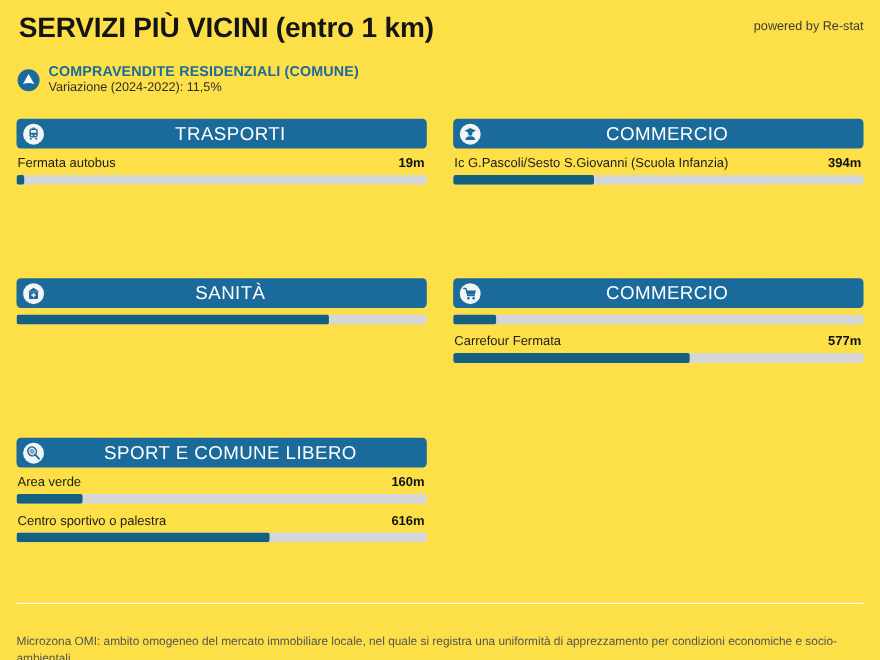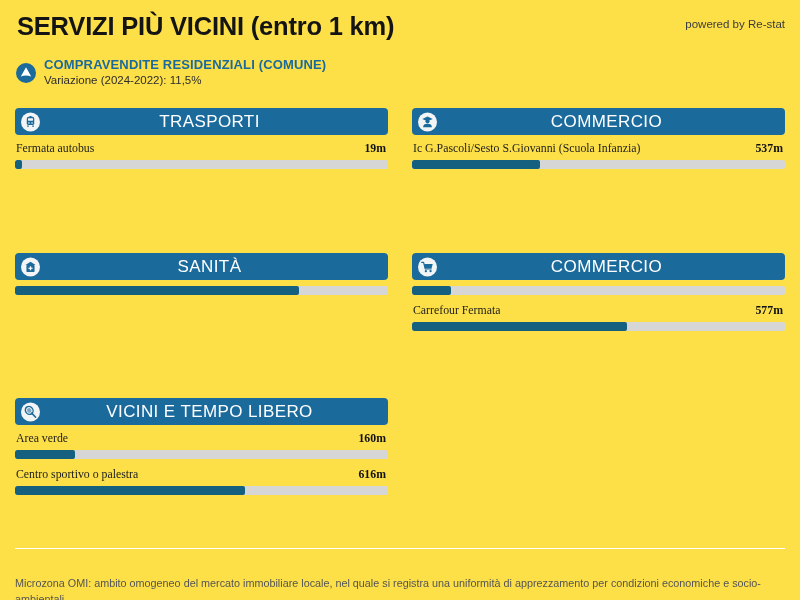--- a/index.html
+++ b/index.html
@@ -113,21 +113,21 @@
     background: #f2f4f5;
     border-radius: 50%;
     display: flex;
     align-items: center;
     justify-content: center;
   }
   .card-icon svg { display: block; }
 
   
   .services { margin-top: 6px; }
-  .service-row { margin-bottom: 8px; font-family: Liberation Serif, serif; }
+  .service-row { margin-bottom: 8px; }
   .service-line {
     display: flex;
     justify-content: space-between;
     align-items: baseline;
     padding: 0 2px 0 1px;
   }
   .service-name {
     font-size: 11.8px;
     color: #1c1c1c;
     white-space: nowrap;
@@ -235,21 +235,21 @@
               <circle cx="8" cy="7.2" r="2.5" fill="#1b6a9c"></circle>
               <path d="M2.6 14.4 Q2.6 10.2 8 10.2 Q13.4 10.2 13.4 14.4 Z" fill="#1b6a9c"></path>
             </svg>
           </span>
           <span class="card-header-title">COMMERCIO</span>
         </div>
         <div class="services">
           <div class="service-row">
             <div class="service-line">
               <span class="service-name">Ic G.Pascoli/Sesto S.Giovanni (Scuola Infanzia)</span>
-              <span class="service-dist">537m</span>
+              <span class="service-dist">394m</span>
             </div>
             <div class="bar-track">
               <div class="bar-fill" style="width: 34.4%;"></div>
             </div>
           </div>
         </div>
       </div>
       <div class="card col-left row-2">
         <div class="card-header">
           <span class="card-icon">
@@ -301,21 +301,21 @@
       </div>
       <div class="card col-left row-3">
         <div class="card-header">
           <span class="card-icon">
             <svg width="13" height="13" viewBox="0 0 16 16">
               <ellipse cx="6.4" cy="6" rx="4.6" ry="5.1" transform="rotate(-38 6.4 6)" fill="none" stroke="#1b6a9c" stroke-width="1.7"></ellipse>
               <ellipse cx="6.4" cy="6" rx="2.6" ry="3.1" transform="rotate(-38 6.4 6)" fill="#1b6a9c" opacity="0.55"></ellipse>
               <path d="M9.5 9.4 L14.3 14.4" stroke="#1b6a9c" stroke-width="1.9" stroke-linecap="round"></path>
             </svg>
           </span>
-          <span class="card-header-title">VICINI E TEMPO LIBERO</span>
+          <span class="card-header-title">SPORT E COMUNE LIBERO</span>
         </div>
         <div class="services">
           <div class="service-row">
             <div class="service-line">
               <span class="service-name">Area verde</span>
               <span class="service-dist">160m</span>
             </div>
             <div class="bar-track">
               <div class="bar-fill" style="width: 16%;"></div>
             </div>

